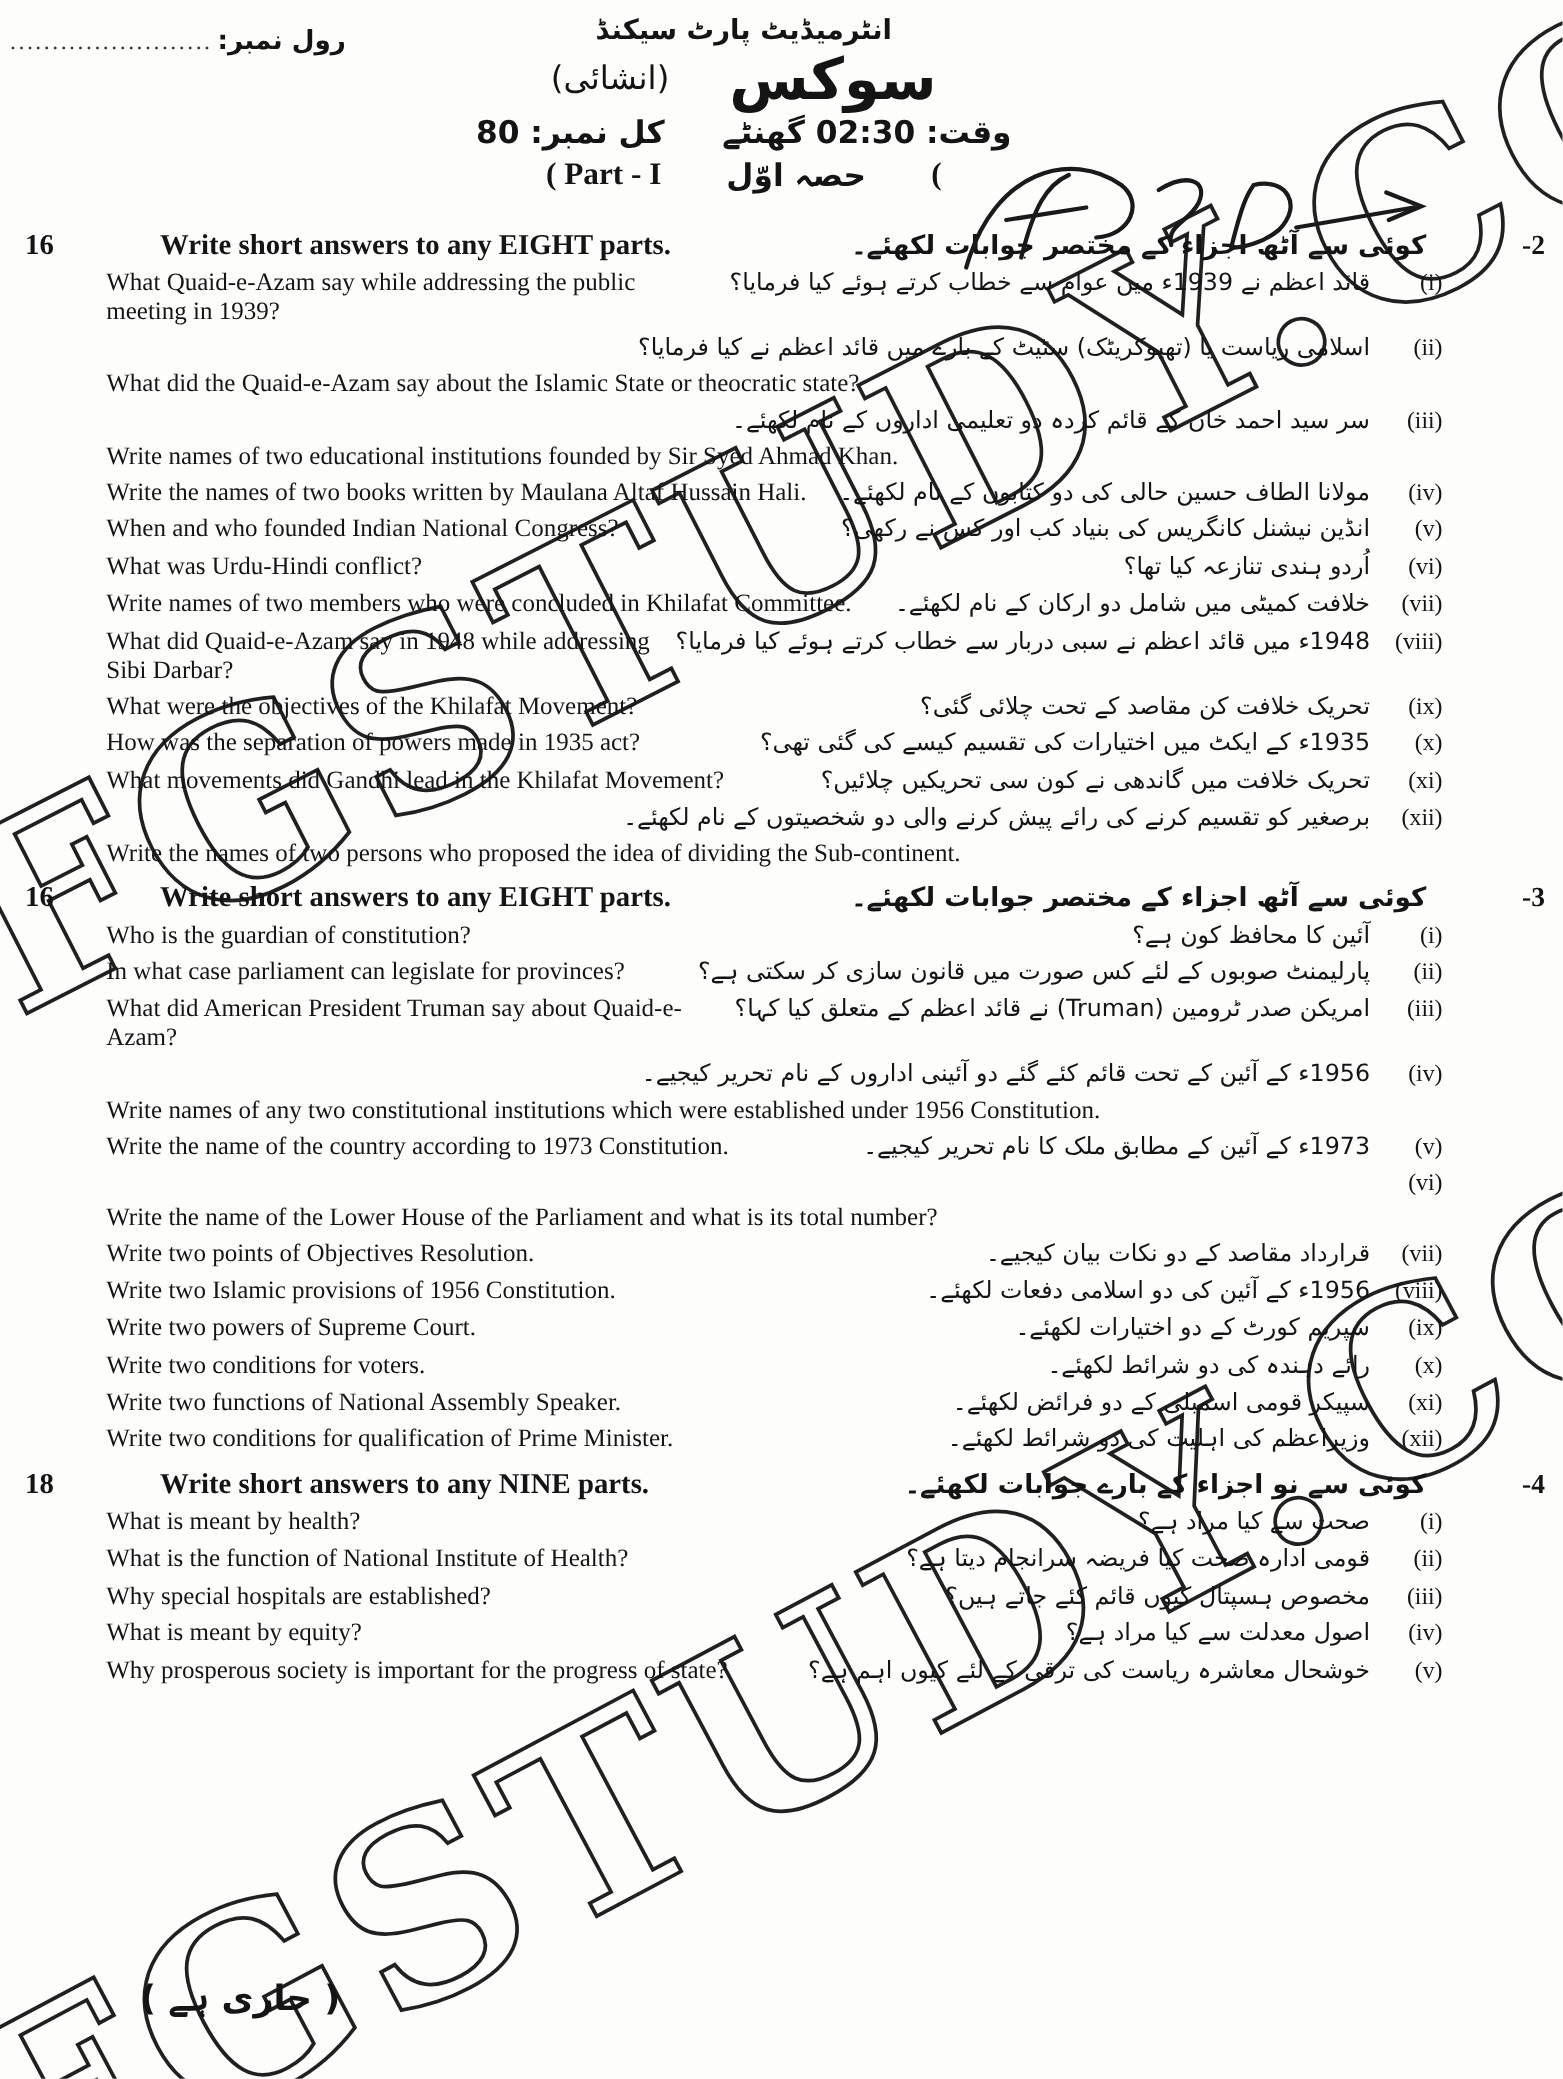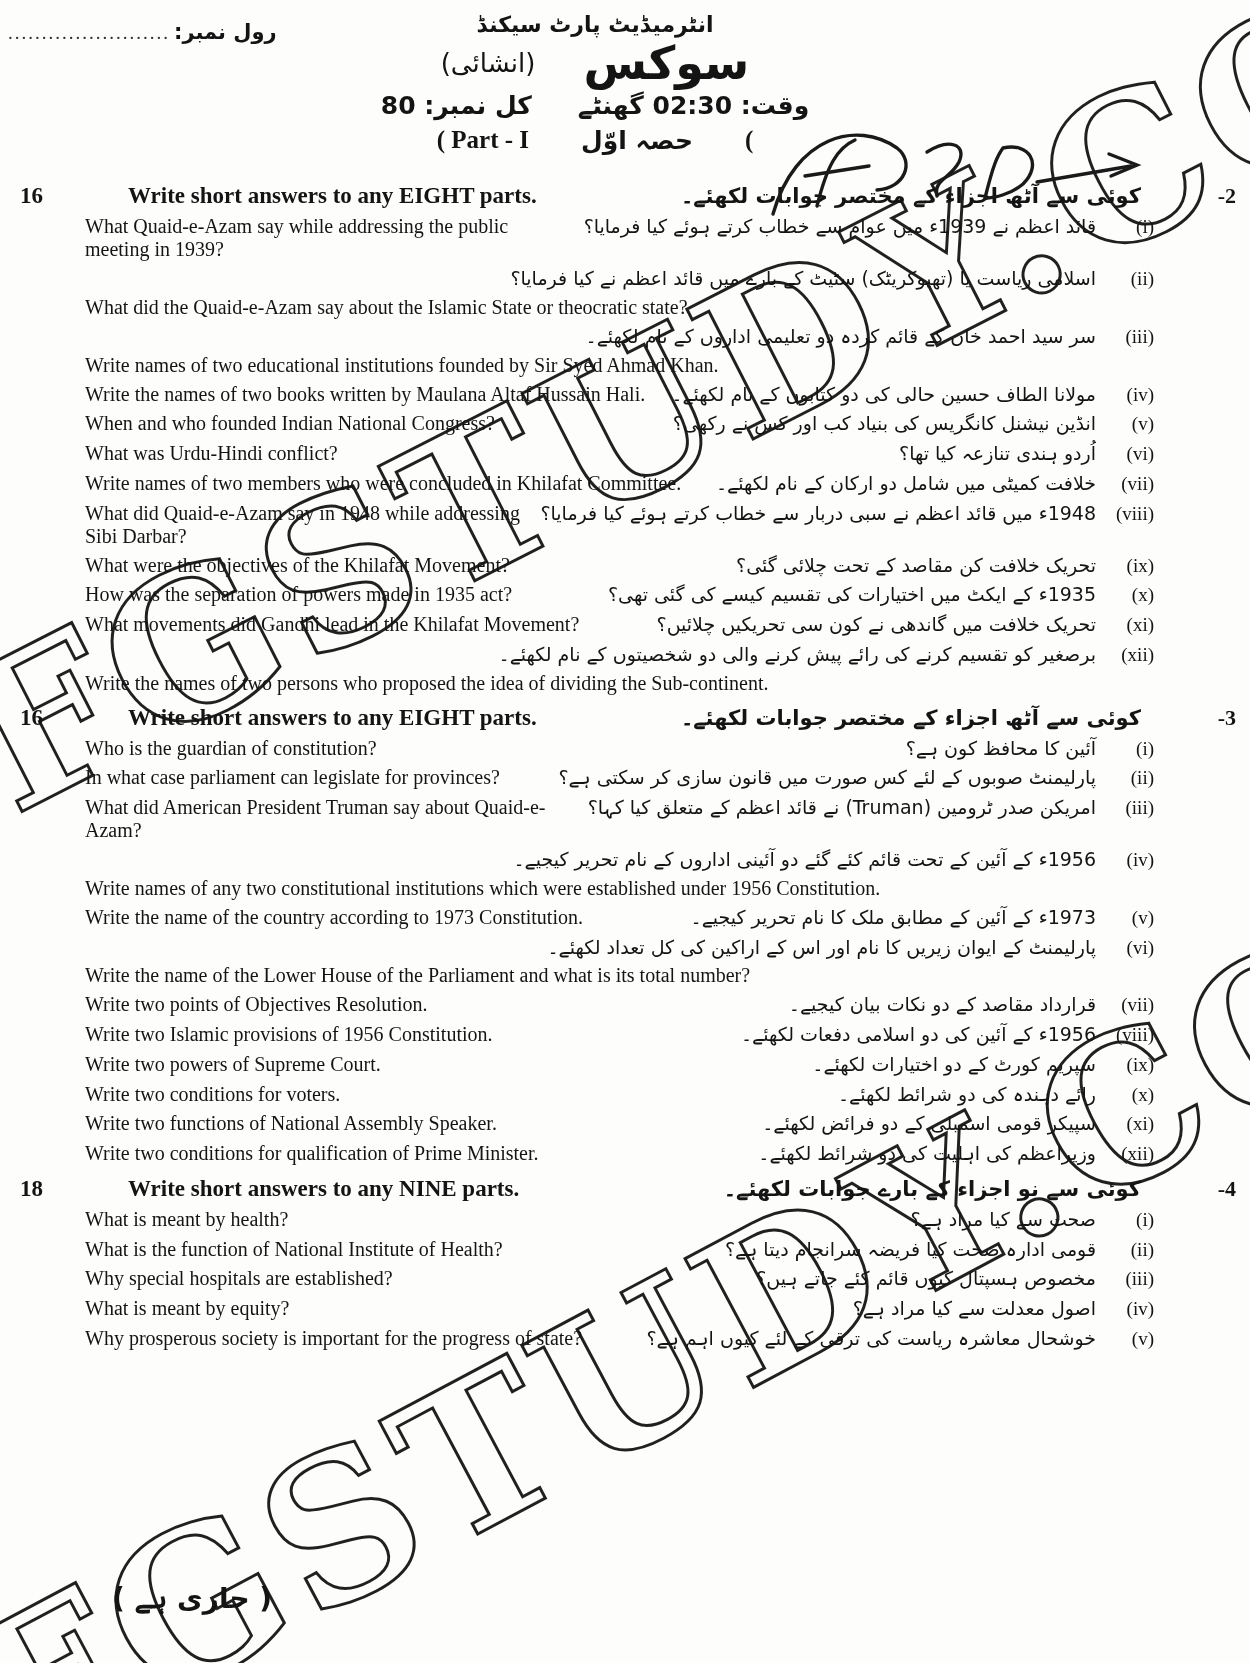--- a/index.html
+++ b/index.html
@@ -258,21 +258,20 @@
       <span class="item-en">Write the name of the country according to 1973 Constitution.</span>
       <span class="item-ur ur">1973ء کے آئین کے مطابق ملک کا نام تحریر کیجیے۔</span>
       <span class="item-num">(v)</span>
     </div>
 
   </div>
 
   <div class="item">
     <div class="item-row">
       <span class="item-en"></span>
-      <span class="item-ur ur">پارلیمنٹ کے ایوان زیریں کا نام اور اس کے اراکین کی کل تعداد لکھئے۔</span>
       <span class="item-num">(vi)</span>
     </div>
     <div class="item-en-full">Write the name of the Lower House of the Parliament and what is its total number?</div>
   </div>
 
   <div class="item">
     <div class="item-row">
       <span class="item-en">Write two points of Objectives Resolution.</span>
       <span class="item-ur ur">قرارداد مقاصد کے دو نکات بیان کیجیے۔</span>
       <span class="item-num">(vii)</span>

